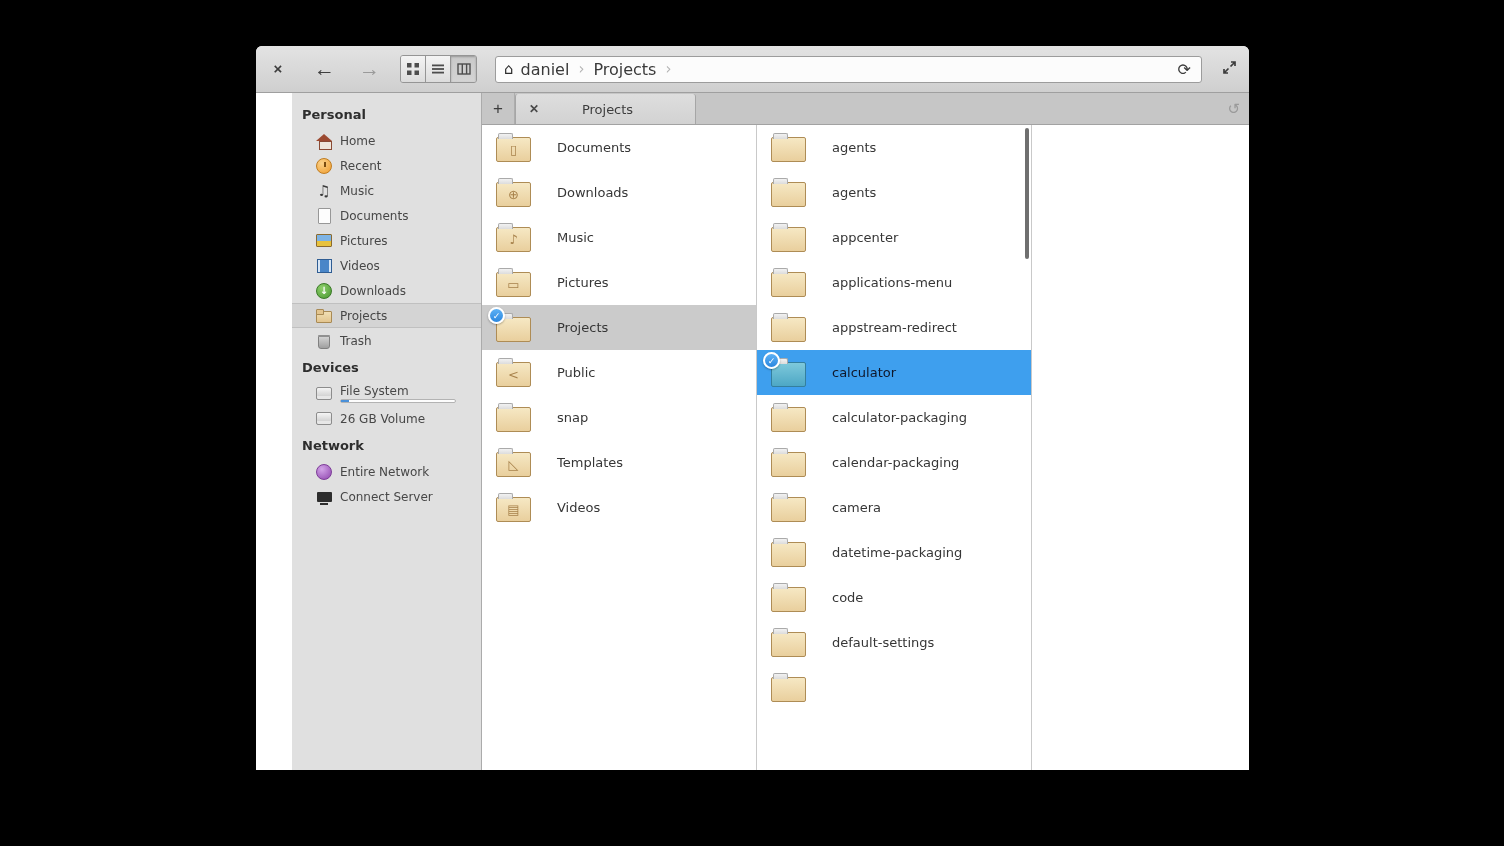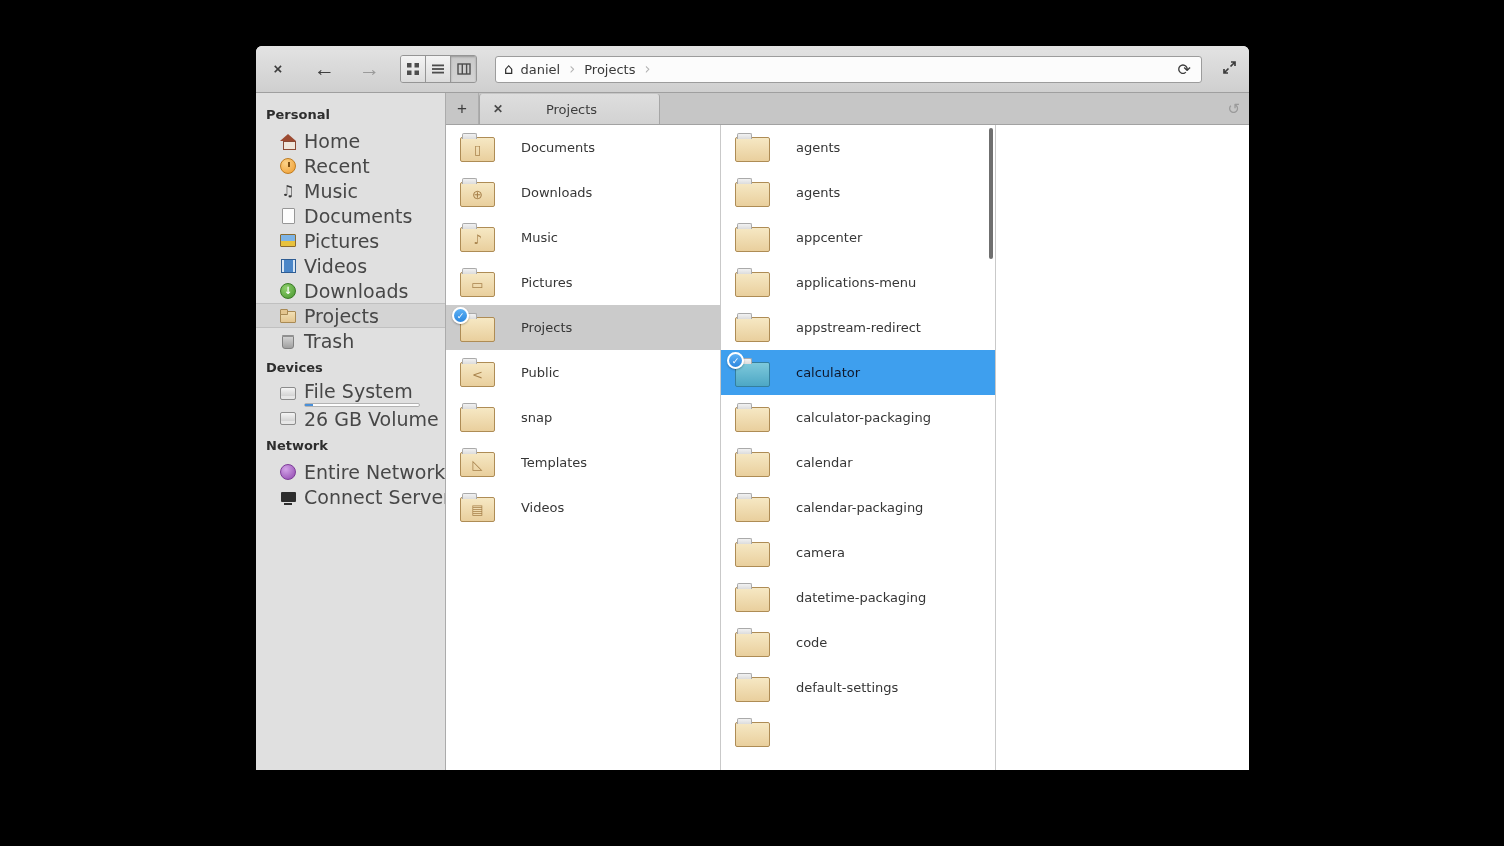--- a/index.html
+++ b/index.html
@@ -16,31 +16,31 @@
   .navback{color:#3f3f3f;margin-left:20px;}
   .navfwd{color:#9a9a9a;margin-left:16px;}
   .viewswitch{display:flex;margin-left:16px;border:1px solid #959595;border-radius:3px;overflow:hidden;}
   .viewbtn{width:25px;height:26px;background:linear-gradient(#f4f4f4,#dcdcdc);border:none;
     border-right:1px solid #959595;display:flex;align-items:center;justify-content:center;padding:0;}
   .viewbtn:last-child{border-right:none;}
   .viewbtn.active{background:linear-gradient(#c9c9c9,#d4d4d4);box-shadow:inset 0 1px 2px rgba(0,0,0,.25);}
   .pathbar{flex:1;height:27px;margin:0 14px 0 18px;background:#fcfcfc;border:1px solid #9c9c9c;
     border-radius:3px;display:flex;align-items:center;padding:0 8px;}
   .crumb-home{font-size:15px;color:#2e2e2e;margin-right:5px;}
-  .crumb{font-size:13px;color:#3a3a3a;padding:0 2px;}
+  .crumb{font-size:16px;color:#3a3a3a;padding:0 2px;}
   .crumb-sep{color:#b4b4b4;font-size:15px;padding:0 7px;line-height:1;}
   .refresh{margin-left:auto;border:none;background:transparent;font-size:16px;color:#3c3c3c;padding:0 2px;}
   .expandbtn{border:none;background:transparent;padding:0 2px;margin-left:4px;}
   
-  .mainrow{flex:1;display:flex;min-height:0;}
+  .mainrow{flex:1;display:flex;min-height:0;margin-left:36px;}
   .sidebar{width:190px;flex:none;background:#e0e0e0;border-right:1px solid #ababab;padding-top:7px;overflow:hidden;}
   .side-header{font-size:13px;font-weight:bold;color:#2e2e2e;padding:7px 10px 6px 10px;}
   .side-item{display:flex;align-items:center;height:25px;padding-left:24px;cursor:pointer;}
   .side-item.selected{background:#d4d4d4;border-top:1px solid #c0c0c0;border-bottom:1px solid #c0c0c0;}
-  .side-label{font-size:19px;color:#474747;margin-left:8px;white-space:nowrap;}
+  .side-label{font-size:12px;color:#474747;margin-left:8px;white-space:nowrap;}
   .side-col{display:flex;flex-direction:column;justify-content:center;margin-left:8px;}
   .side-col .side-label{margin-left:0;}
   .usagebar{width:116px;height:4px;background:#fdfdfd;border:1px solid #b3b3b3;border-radius:2px;margin-top:1px;position:relative;}
   .usagefill{position:absolute;left:0;top:0;bottom:0;width:8px;background:#4a90d9;}
   
   .ic{width:16px;height:16px;flex:none;position:relative;display:flex;align-items:center;justify-content:center;}
   .home-icon::before{content:"";position:absolute;top:1px;left:0;border-left:8px solid transparent;
     border-right:8px solid transparent;border-bottom:7px solid #9c4a31;}
   .home-icon::after{content:"";position:absolute;top:8px;left:2.5px;width:11px;height:7px;background:#efe7dc;border:1px solid #8a4a34;}
   .recent-icon{background:radial-gradient(circle at 35% 30%,#fbd289,#ef9c2e);border:1px solid #c07c1f;border-radius:50%;}
@@ -323,26 +323,20 @@
             <div class="frow">
               <span class="folder">
                 <span class="fglyph"></span>
               </span>
               <span class="flabel">calculator-packaging</span>
             </div>
             <div class="frow">
               <span class="folder">
                 <span class="fglyph"></span>
               </span>
-              <span class="flabel">calendar</span>
-            </div>
-            <div class="frow">
-              <span class="folder">
-                <span class="fglyph"></span>
-              </span>
               <span class="flabel">calendar-packaging</span>
             </div>
             <div class="frow">
               <span class="folder">
                 <span class="fglyph"></span>
               </span>
               <span class="flabel">camera</span>
             </div>
             <div class="frow">
               <span class="folder">

